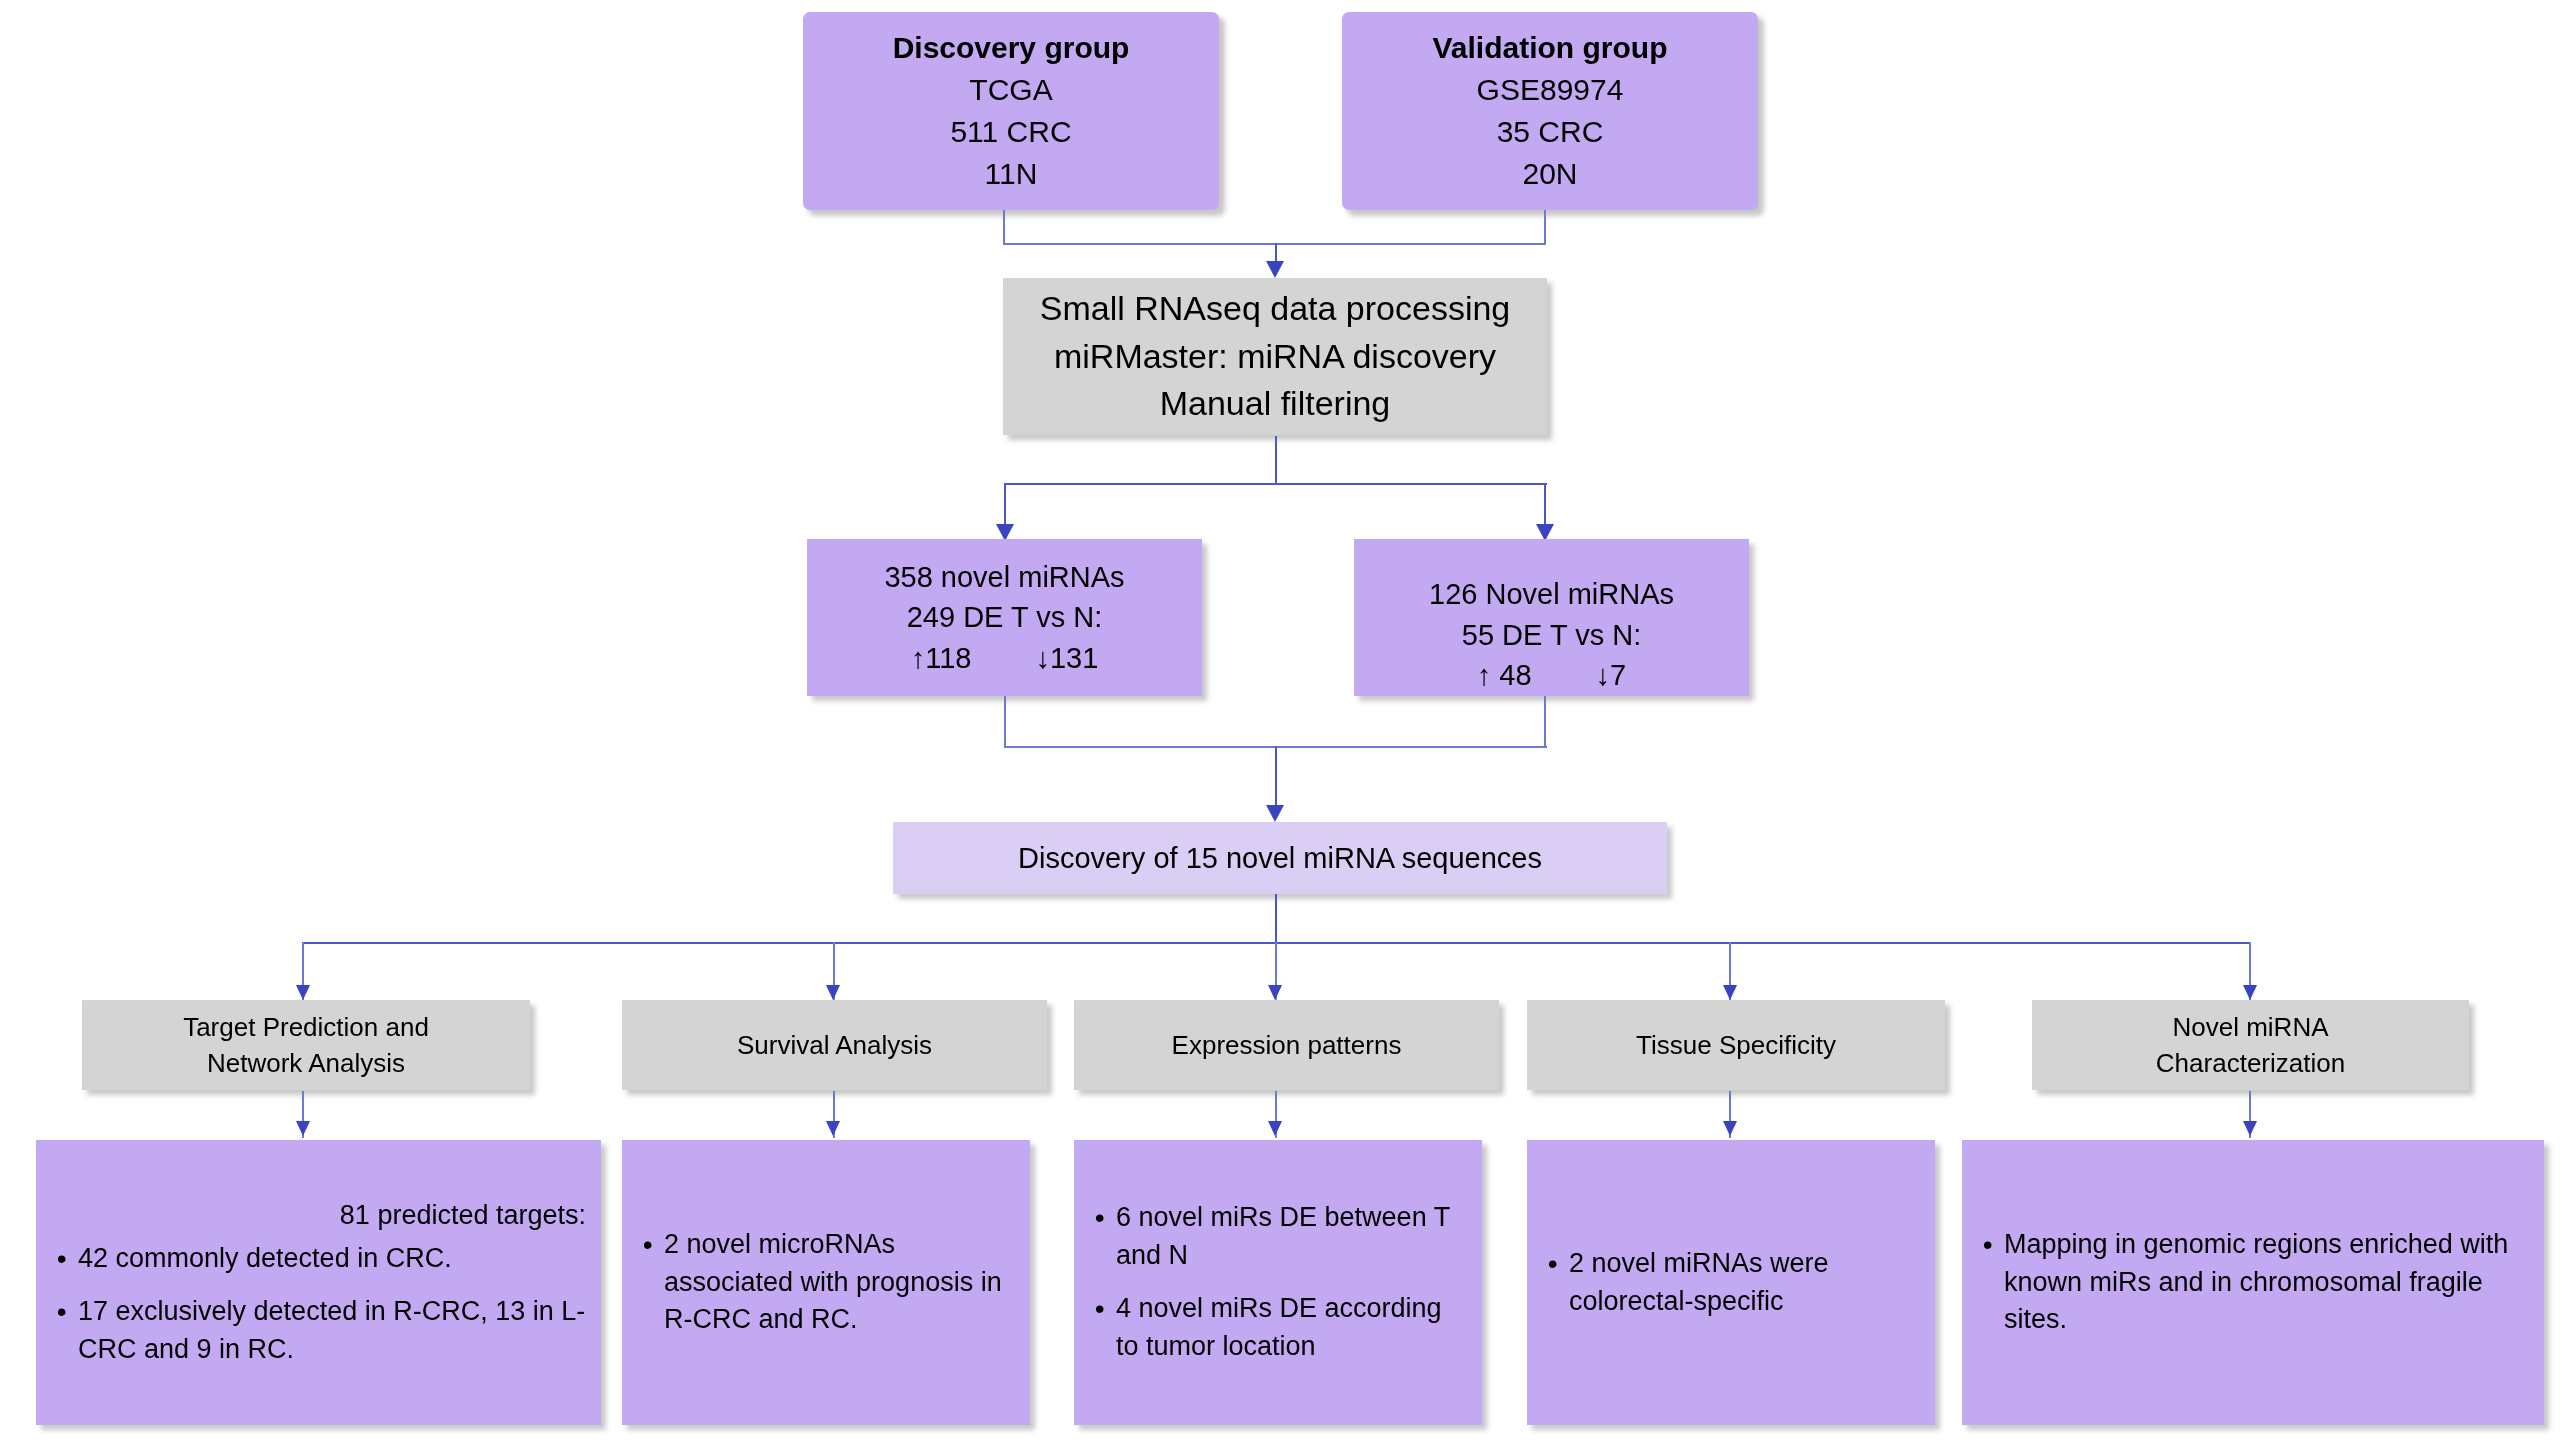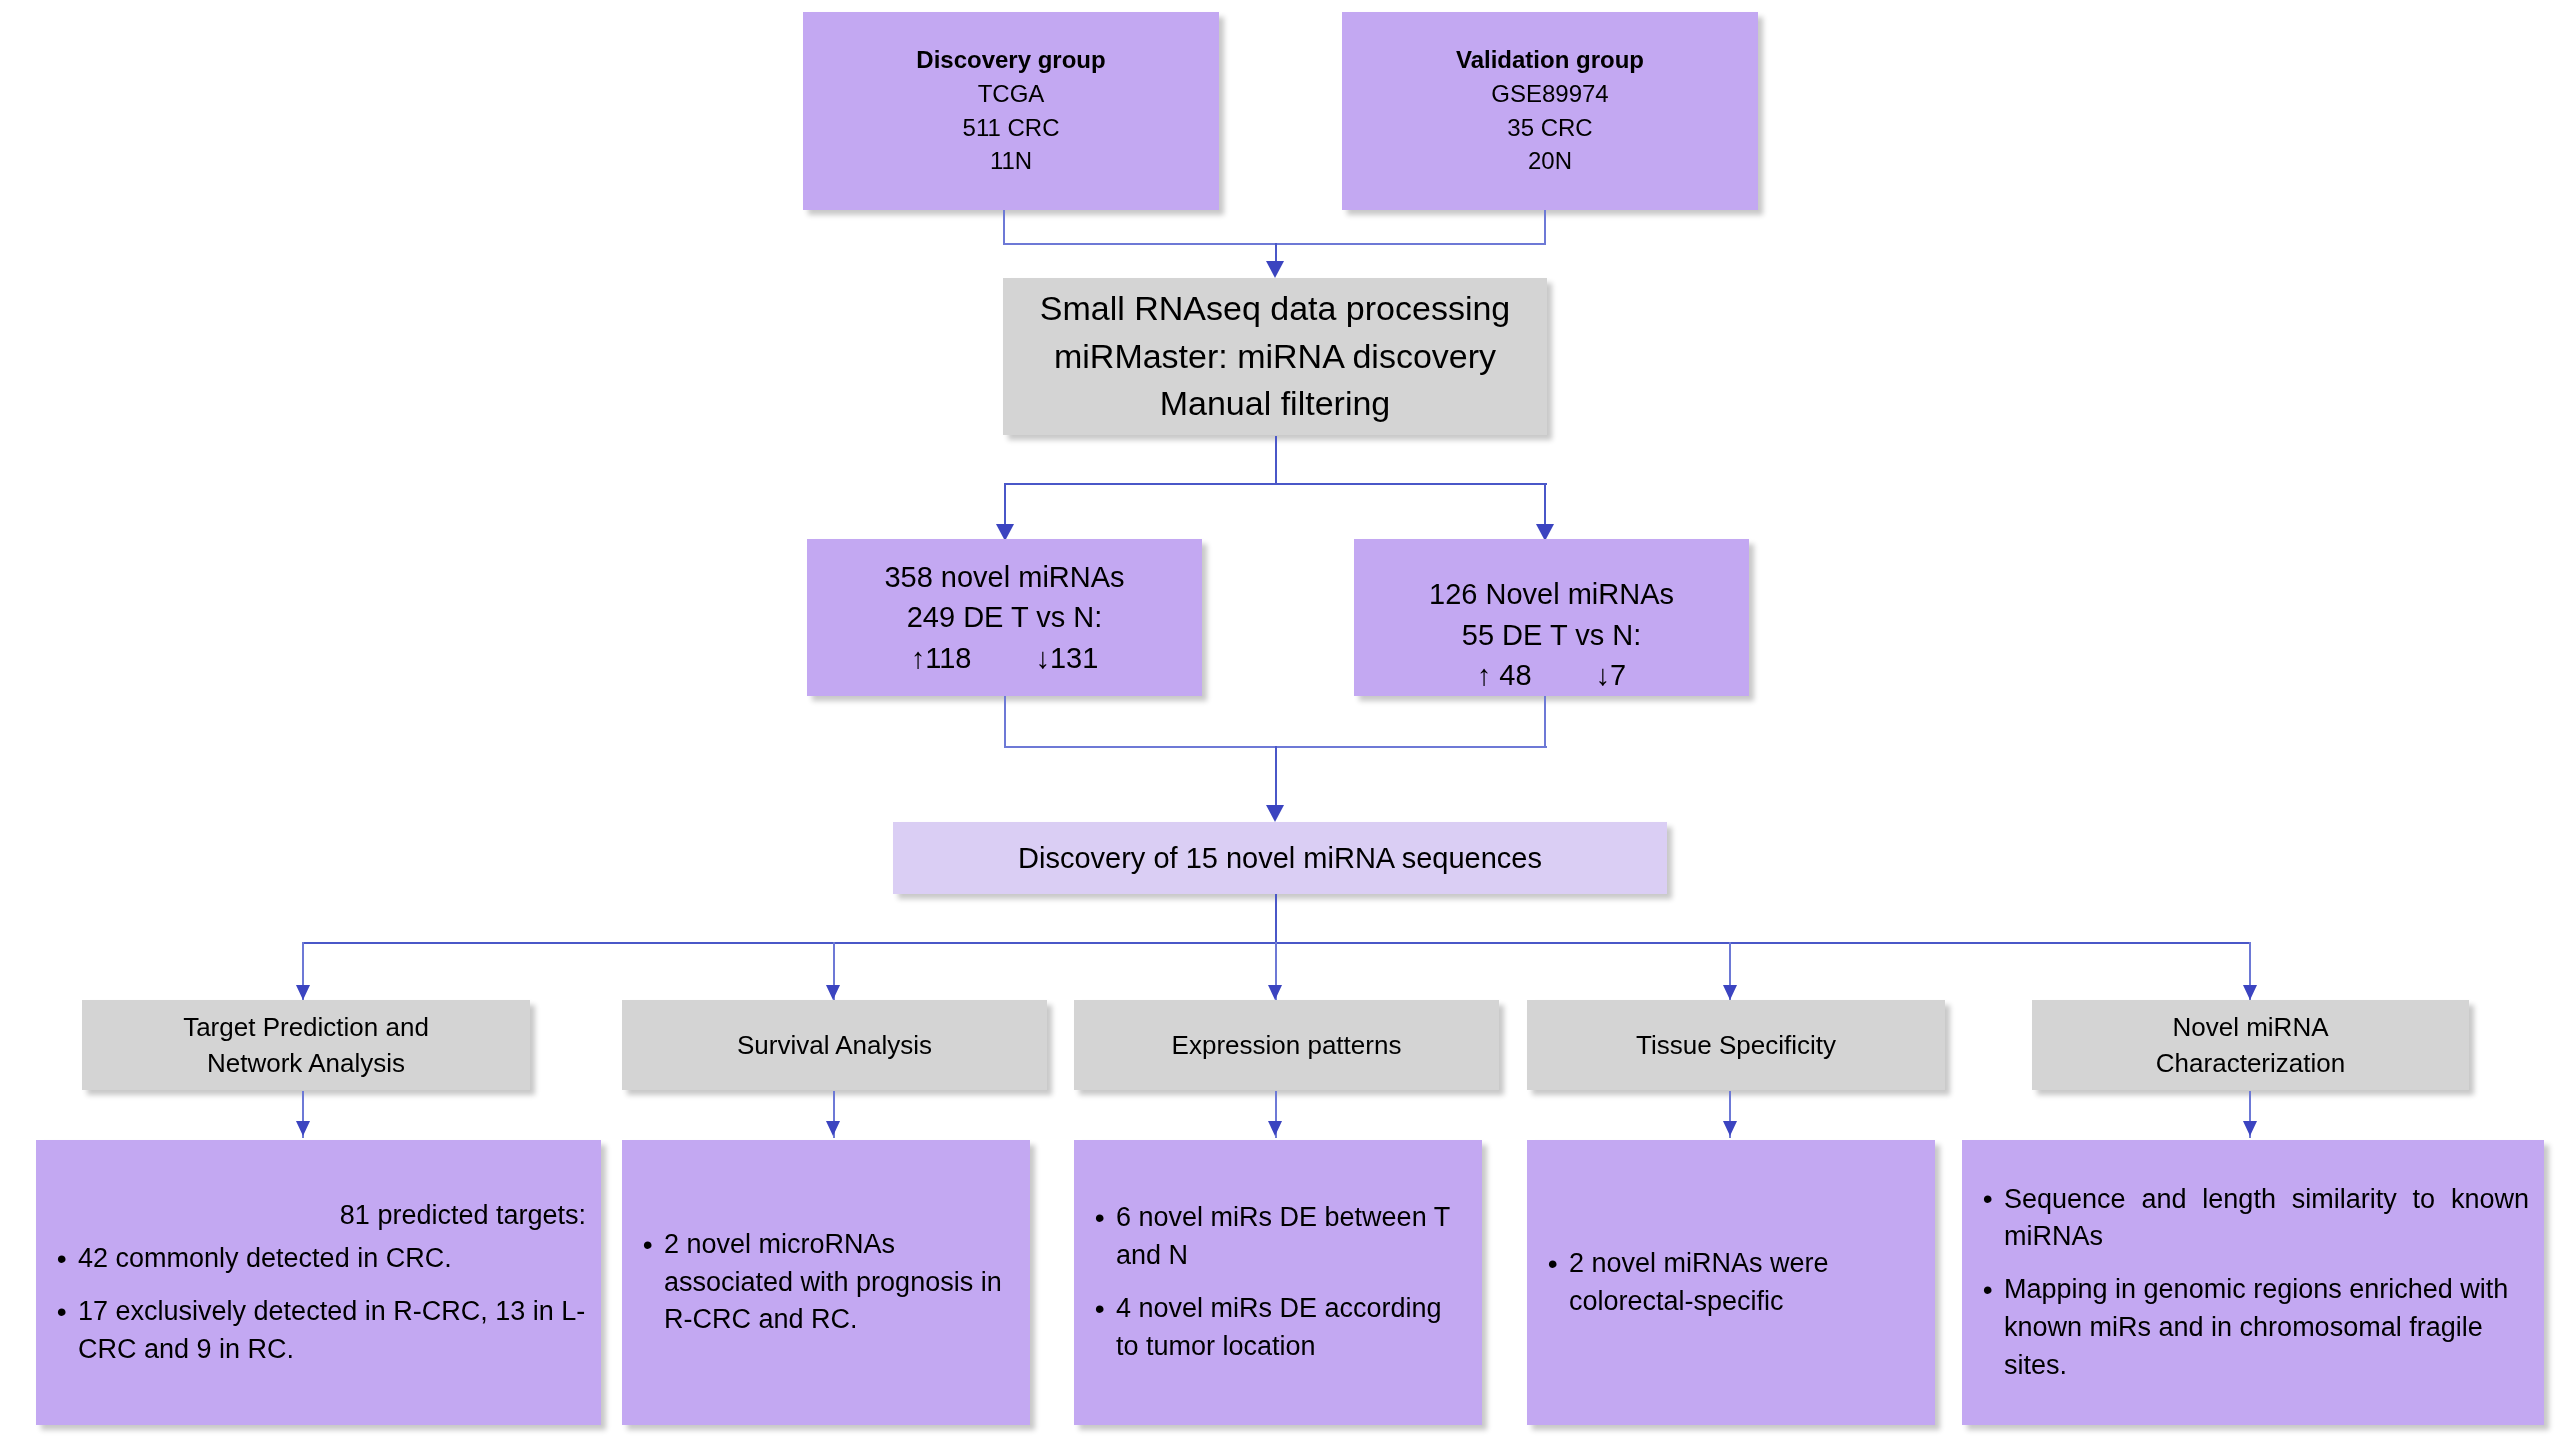--- a/index.html
+++ b/index.html
@@ -87,21 +87,21 @@
     border-right: 9.3px solid transparent;
     border-top: 17.5px solid #3b44c0;
   }
   .arrowhead.sm {
     border-left-width: 7.6px;
     border-right-width: 7.6px;
     border-top-width: 15px;
   }
 
   
-  .fs-top    { font-size: 24px; }
+  .fs-top    { font-size: 30px; border-radius: 7px; }
   .fs-proc   { font-size: 34px; }
   .fs-mid    { font-size: 29px; }
   .fs-disc   { font-size: 29px; }
   .fs-cat    { font-size: 26px; }
   .fs-res    { font-size: 27px; }
 </style>
 </head>
 <body>
 
 <div id="canvas">
@@ -238,19 +238,18 @@
   </div>
 
   <div class="box purple bullets fs-res" style="left:1527px; top:1140px; width:408px; height:285px;">
     <ul>
       <li>2 novel miRNAs were colorectal-specific</li>
     </ul>
   </div>
 
   <div class="box purple bullets fs-res justify" style="left:1962px; top:1140px; width:582px; height:285px;">
     <ul>
-      <li>Sequence and length similarity to known miRNAs</li>
       <li>Mapping in genomic regions enriched with known miRs and in chromosomal fragile sites.</li>
     </ul>
   </div>
 
 </div>
 
 
 </body></html>

